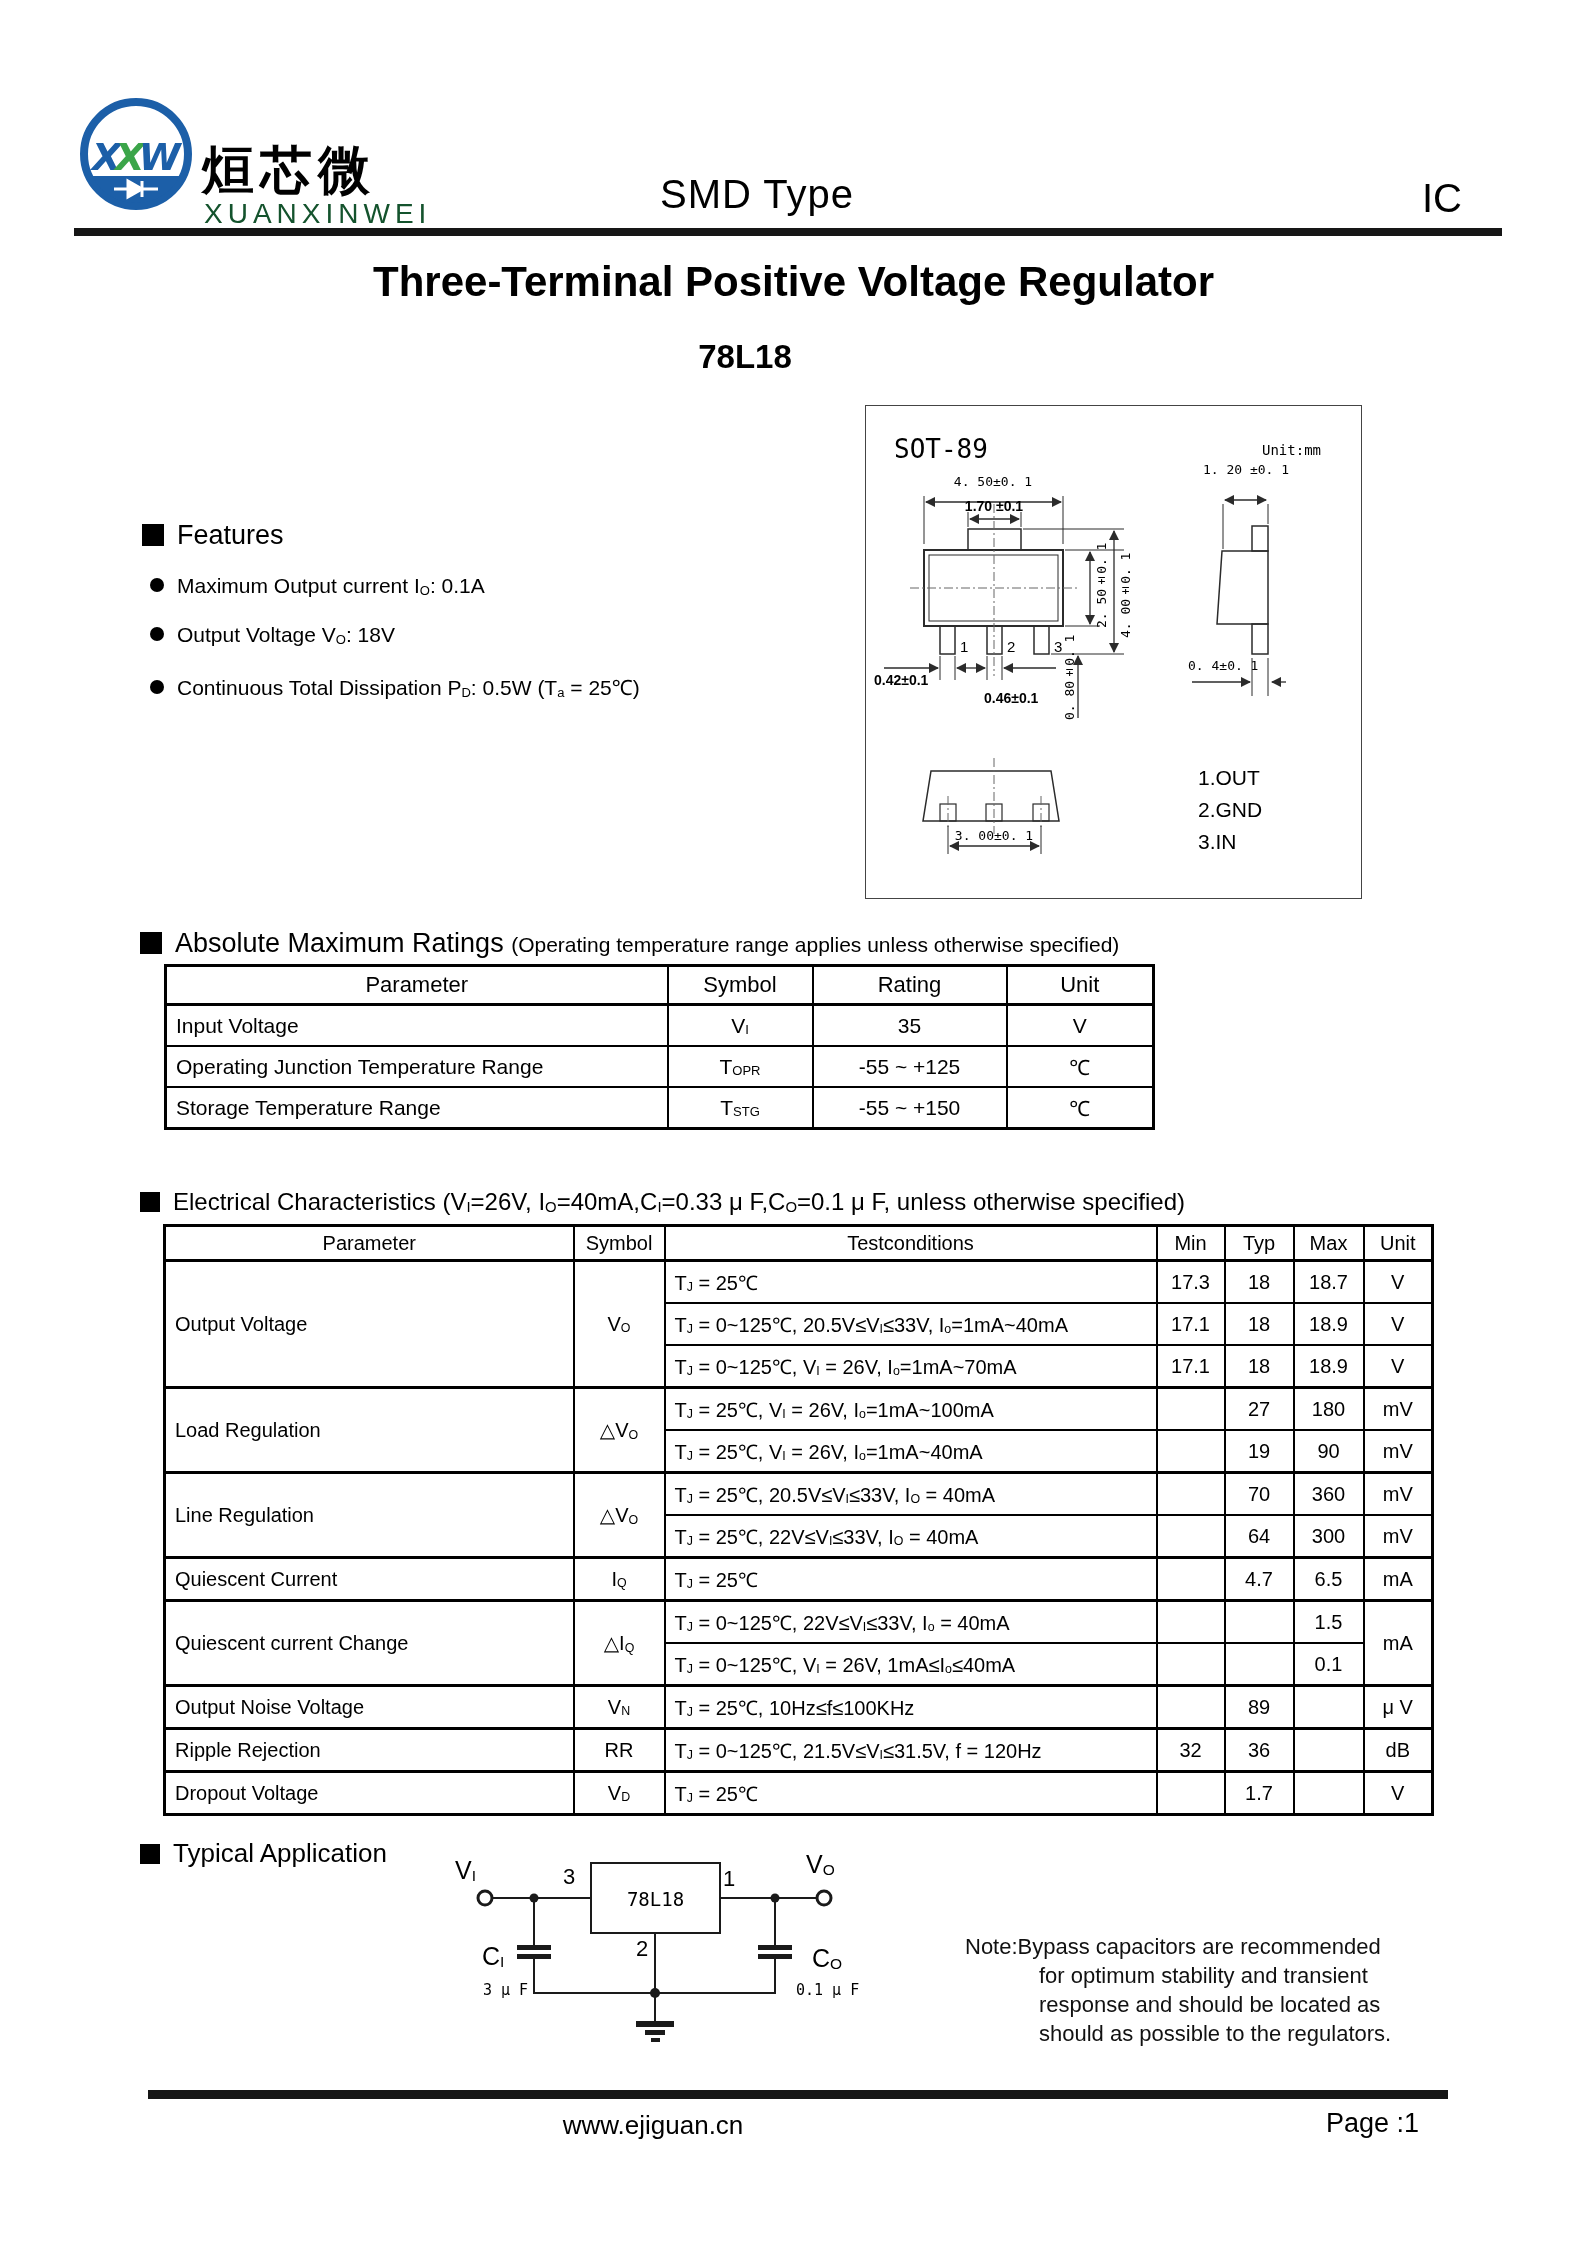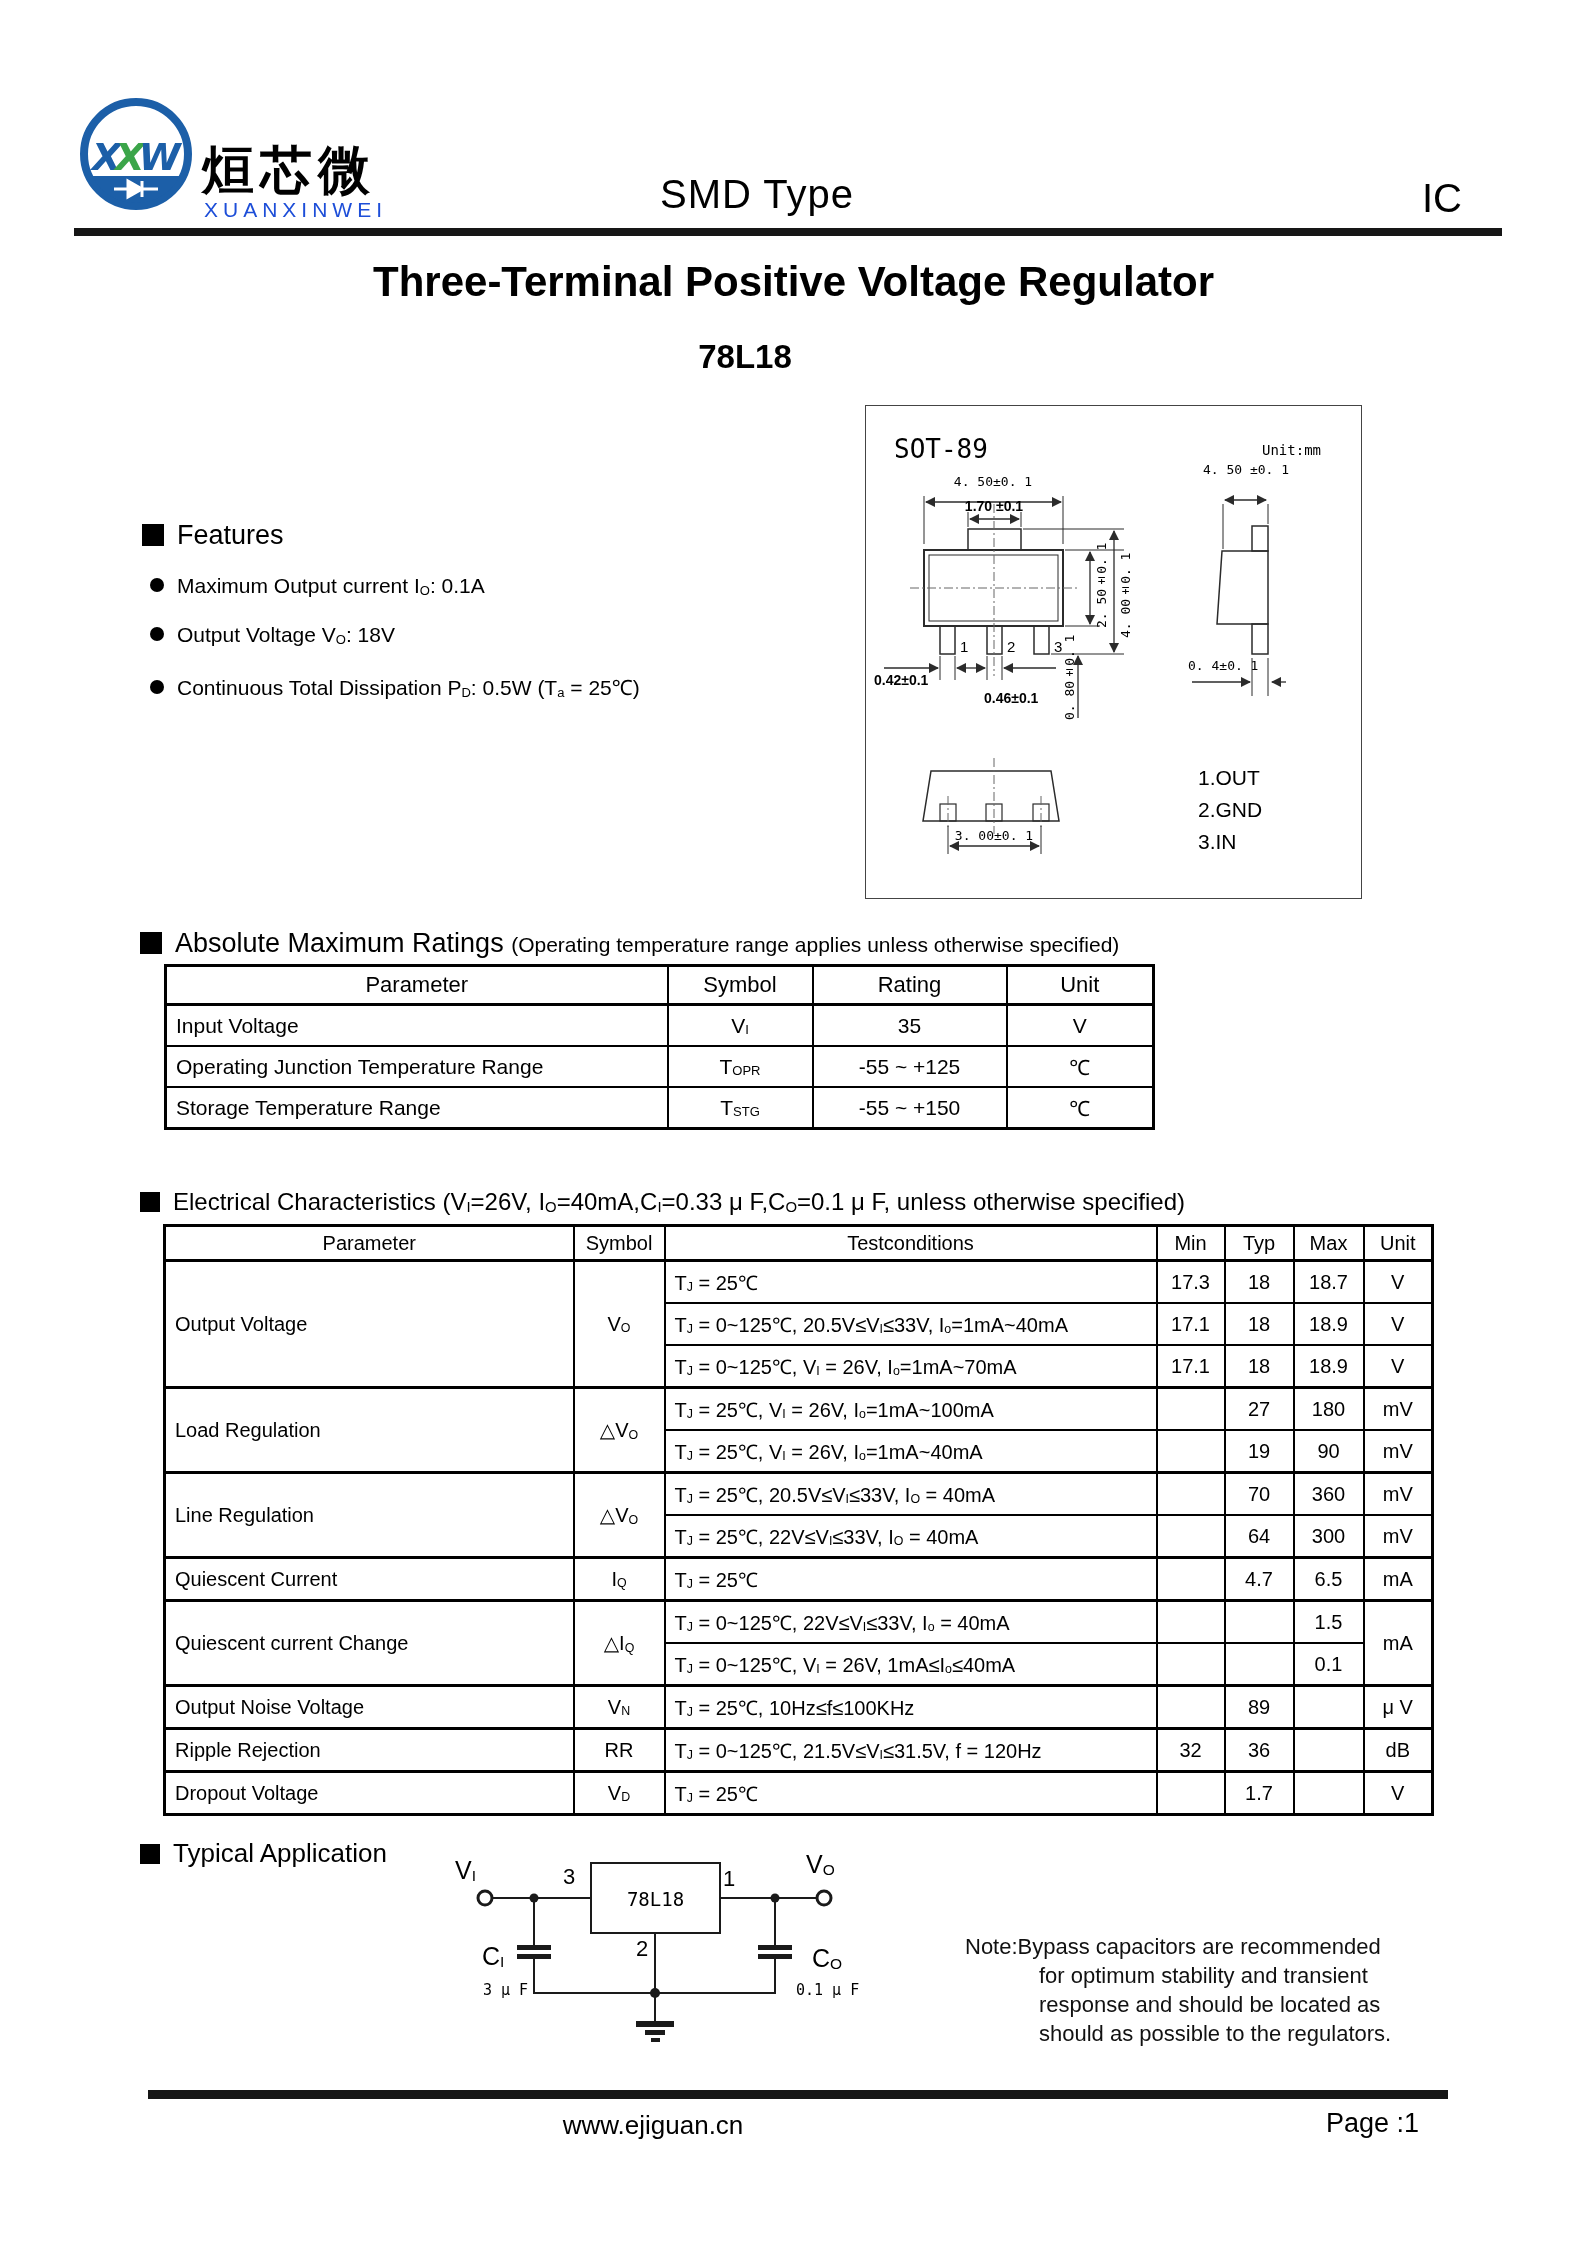--- a/index.html
+++ b/index.html
@@ -6,21 +6,21 @@
   #page{position:relative;width:1587px;height:2245px;background:#ffffff;margin:0 auto;
         font-family:"Liberation Sans",sans-serif;color:#000;overflow:hidden;}
   .abs{position:absolute;white-space:nowrap;}
   sub{font-size:0.62em;vertical-align:baseline;position:relative;top:0.15em;}
 
   
   .hrule{position:absolute;background:#161616;}
   .smd{font-size:40px;letter-spacing:1px;}
   .ic{font-size:40px;}
   .cn-name{font-size:52px;font-weight:700;letter-spacing:6px;font-family:"DejaVu Sans",sans-serif;}
-  .pinyin{font-size:21px;letter-spacing:5px;color:#1d4ed8;}
+  .pinyin{font-size:28px;letter-spacing:5px;color:#14532d;}
 
   
   .doc-title{left:0;width:1587px;text-align:center;font-size:42px;font-weight:700;}
   .part-no{left:0;width:1490px;text-align:center;font-size:33px;font-weight:700;}
 
   
   .sec-h{font-size:27px;}
   .sec-h .note{font-size:21px;}
   .sq{display:inline-block;width:22px;height:22px;background:#000;margin-right:13px;vertical-align:-2px;}
   .blt{display:inline-block;width:14px;height:14px;border-radius:50%;background:#000;margin-right:13px;vertical-align:1px;}
@@ -192,21 +192,21 @@
     <div class="lbl dimb" style="left:80px;top:92px;width:96px;text-align:center;">1.70 ±0.1</div>
     <div class="lbl dim vdim" style="left:228px;top:146px;height:76px;">2. 50±0. 1</div>
     <div class="lbl dim vdim" style="left:252px;top:148px;height:84px;">4. 00±0. 1</div>
     <div class="lbl dimb" style="left:8px;top:266px;">0.42±0.1</div>
     <div class="lbl dimb" style="left:118px;top:268px;margin-top:16px;">0.46±0.1</div>
     <div class="lbl dim vdim" style="left:196px;top:248px;height:66px;">0. 80±0. 1</div>
     <div class="lbl pinnum" style="left:94px;top:232px;">1</div>
     <div class="lbl pinnum" style="left:141px;top:232px;">2</div>
     <div class="lbl pinnum" style="left:188px;top:232px;">3</div>
 
-    <div class="lbl dim" style="left:330px;top:56px;width:100px;text-align:center;">4. 50 ±0. 1</div>
+    <div class="lbl dim" style="left:330px;top:56px;width:100px;text-align:center;">1. 20 ±0. 1</div>
     <div class="lbl dim" style="left:322px;top:252px;">0. 4±0. 1</div>
 
     <div class="lbl dim" style="left:80px;top:422px;width:96px;text-align:center;">3. 00±0. 1</div>
 
     <div class="lbl pinfn" style="left:332px;top:360px;">1.OUT</div>
     <div class="lbl pinfn" style="left:332px;top:392px;">2.GND</div>
     <div class="lbl pinfn" style="left:332px;top:424px;">3.IN</div>
   </div>
 
   <div class="abs sec-h" style="left:140px;top:928px;">

